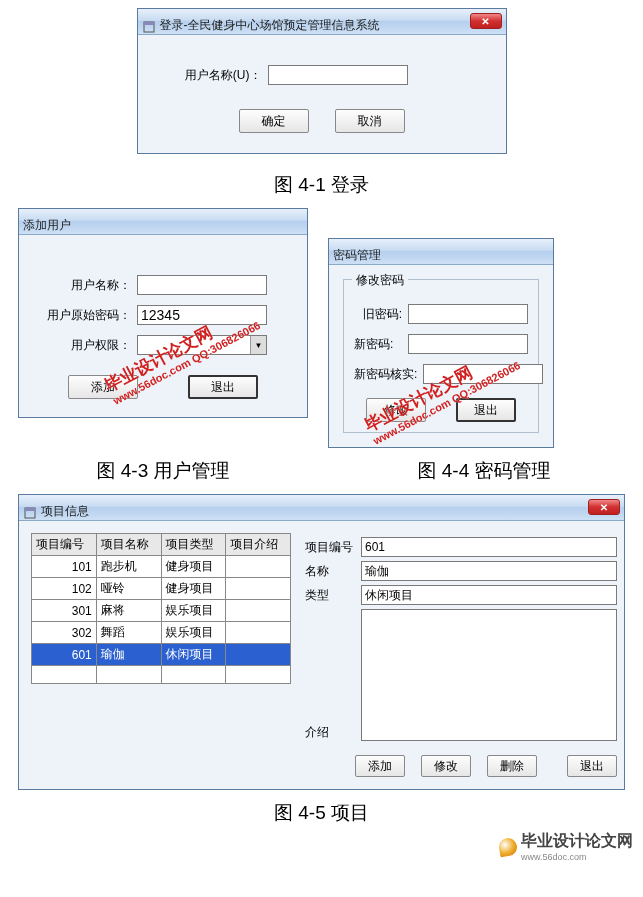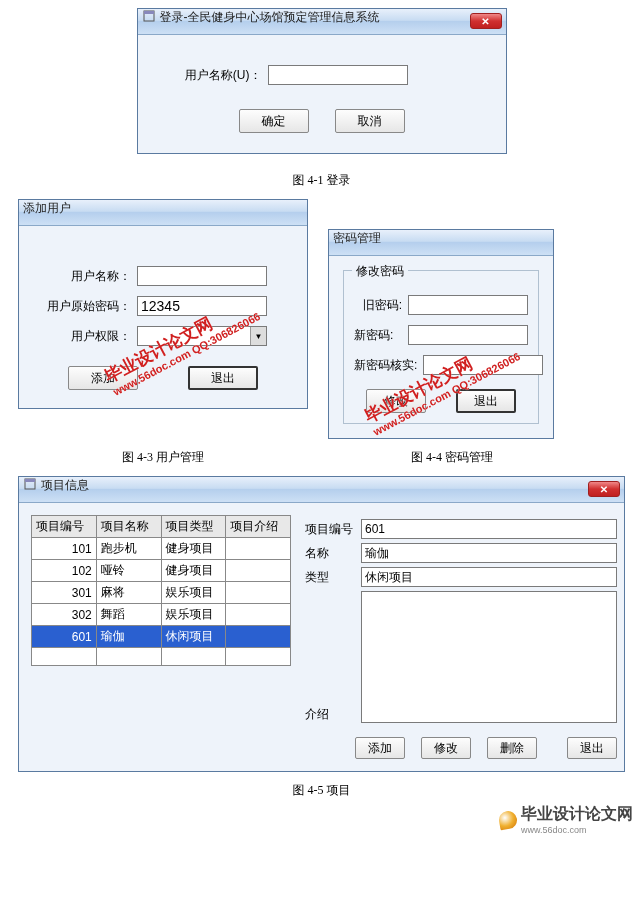--- a/index.html
+++ b/index.html
@@ -8,21 +8,21 @@
     .window {
       border: 1px solid #5a7aa0;
       background: #eef3fa;
       position: relative;
     }
     .titlebar {
       background: linear-gradient(to bottom, #e8f0fb 0%, #c8dcf2 45%, #b5cfed 50%, #cde0f5 100%);
       border-bottom: 1px solid #8aa8c8;
       height: 26px;
       display: flex;
-      align-items: flex-start;
+      align-items: flex-end;
       padding: 0 4px;
       position: relative;
     }
     .titlebar-icon {
       width: 14px;
       height: 14px;
       margin-right: 4px;
       display: inline-flex;
       align-items: center;
       justify-content: center;
@@ -45,21 +45,21 @@
       justify-content: center;
       color: #fff;
       font-size: 10px;
       font-weight: bold;
       cursor: pointer;
     }
     .win-body {
       padding: 14px;
     }
     
-    .fig-caption { text-align: center; font-size: 12px; margin: 10px 0; font-family: Liberation Serif, serif; }
+    .fig-caption { text-align: center; font-size: 19px; margin: 10px 0; }
     
     .form-row { display: flex; align-items: center; margin: 10px 0; }
     .form-label { text-align: right; padding-right: 6px; white-space: nowrap; }
     
     input.txt {
       border: 1px solid #7a7a7a;
       background: #fff;
       height: 20px;
       padding: 0 3px;
       font-size: 12px;
@@ -262,21 +262,21 @@
     <div style="font-size:17px;">毕业设计论文网</div>
     <div style="font-size:11px;">www.56doc.com    QQ:306826066</div>
   </div>
 
   <div class="watermark" style="left:360px; top:170px; font-size:15px;">
     <div style="font-size:17px;">毕业设计论文网</div>
     <div style="font-size:11px;">www.56doc.com    QQ:306826066</div>
   </div>
 </div>
 
-<div style="display:flex; gap:4px; padding:0 18px;">
+<div style="display:flex; gap:36px; padding:0 18px;">
   <div class="fig-caption" style="width:290px;">图 4-3 用户管理</div>
   <div class="fig-caption" style="width:280px;">图 4-4 密码管理</div>
 </div>
 
 <div style="padding: 0 18px;">
   <div class="window" style="width:100%;">
     <div class="titlebar">
       <span class="titlebar-icon">
         <svg width="12" height="12" viewBox="0 0 12 12">
             <rect x="1" y="1" width="10" height="10" fill="none" stroke="#555" stroke-width="1"></rect>

